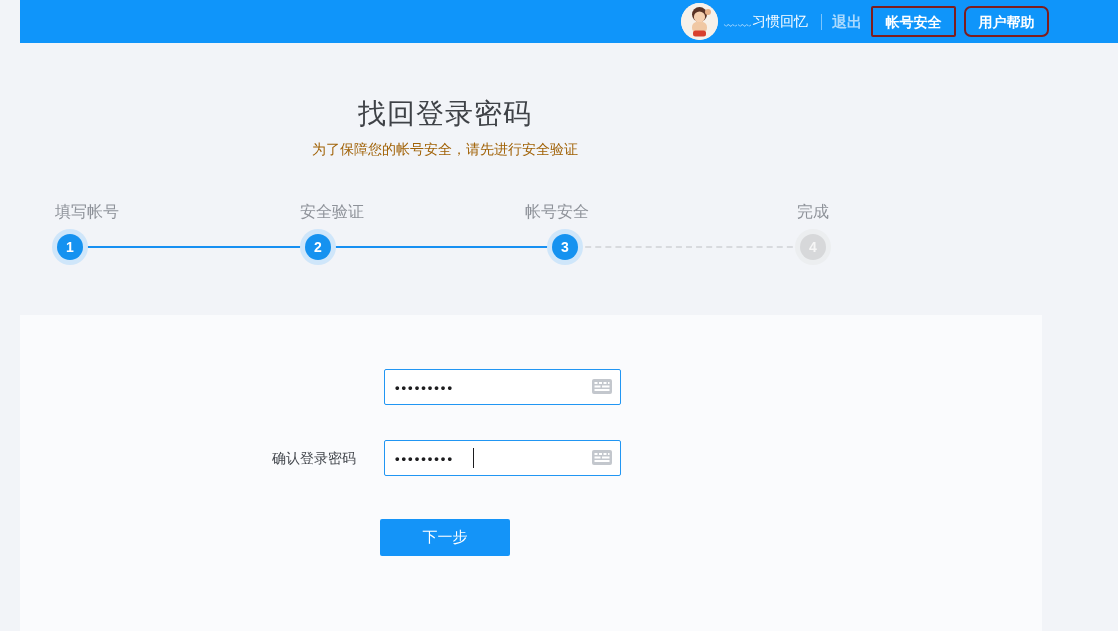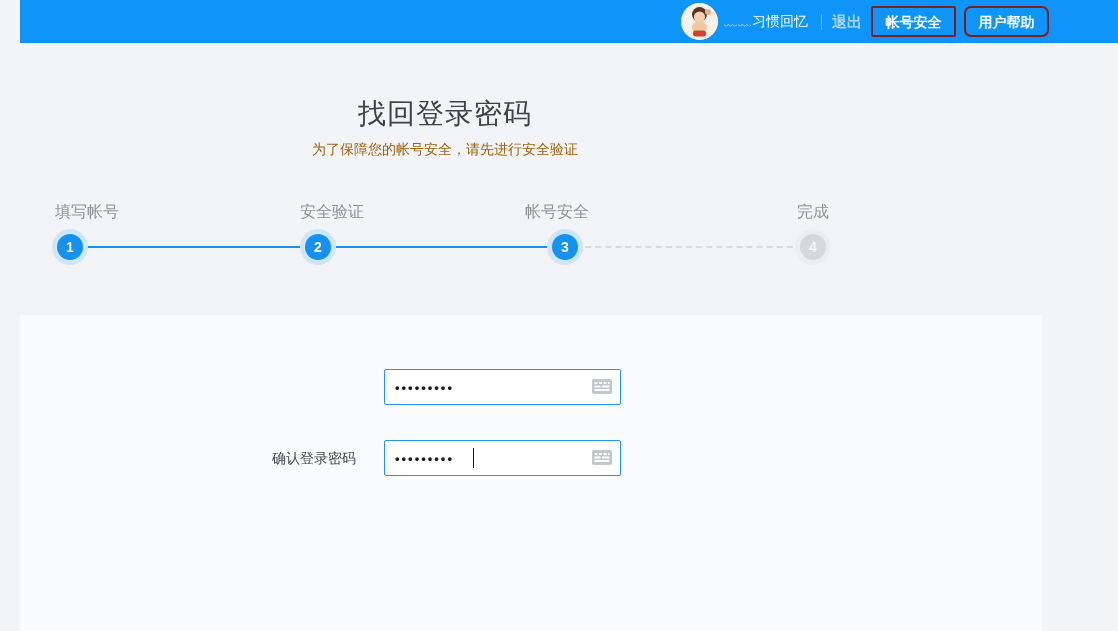--- a/index.html
+++ b/index.html
@@ -189,15 +189,16 @@
             <rect x="11.5" y="3" width="3" height="2" fill="#ffffff"></rect>
             <rect x="16" y="3" width="1.5" height="2" fill="#ffffff"></rect>
             <rect x="2.5" y="6.5" width="6" height="2" fill="#ffffff"></rect>
             <rect x="10" y="6.5" width="7.5" height="2" fill="#ffffff"></rect>
             <rect x="2.5" y="10" width="15" height="2" fill="#ffffff"></rect>
           </svg>
         </span>
       </div>
     </div>
 
+    <button class="next-btn">下一步</button>
   </div>
 
 </div>
 
 </body></html>

